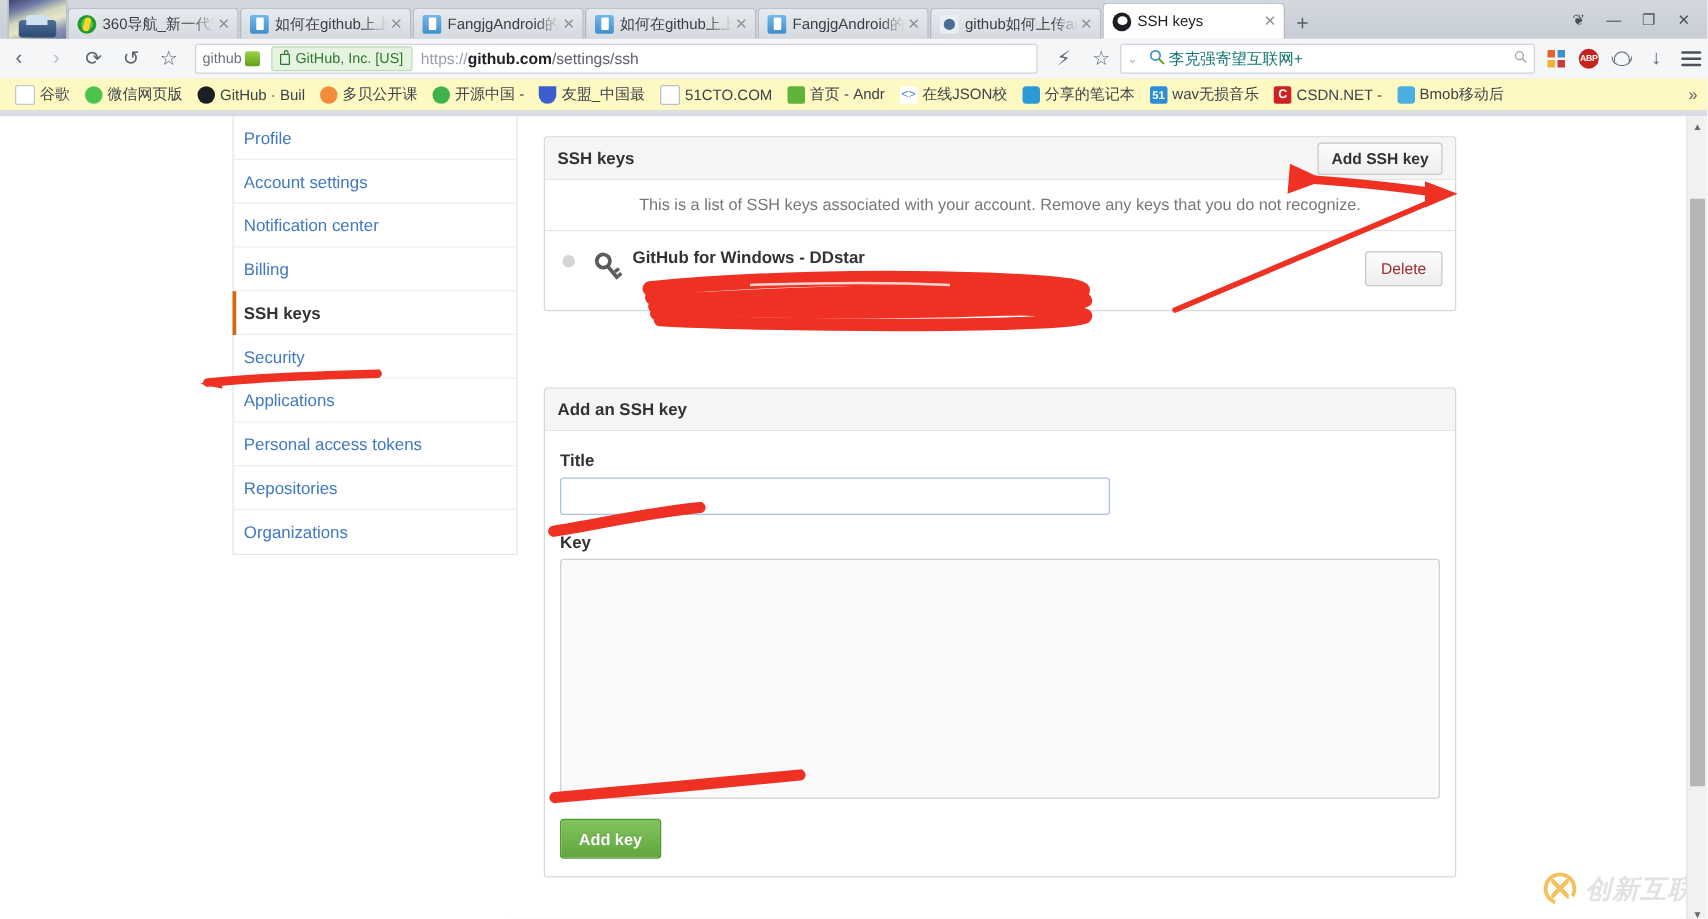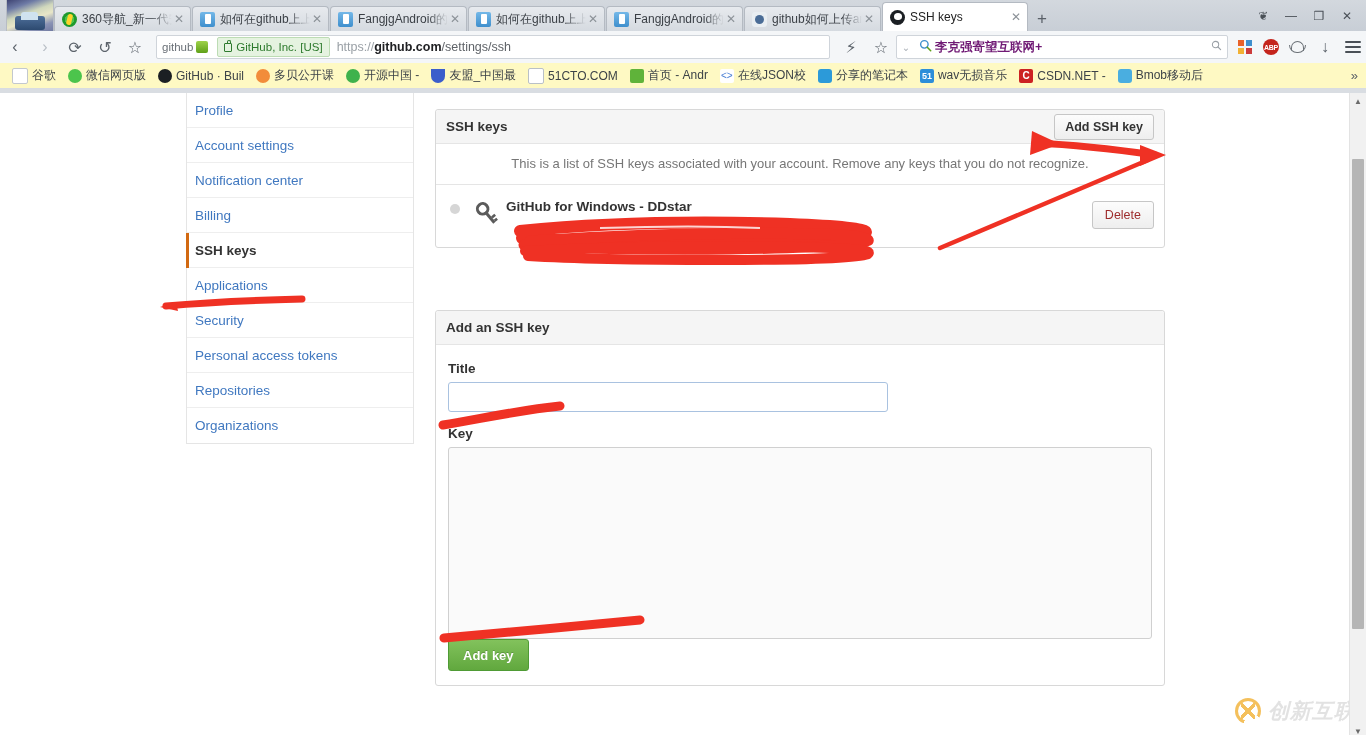--- a/index.html
+++ b/index.html
@@ -96,21 +96,21 @@
   .lockico:before{content:"";position:absolute;left:1.2px;top:-4px;width:4px;height:4px;border:1.5px solid #2d7a2d;border-bottom:none;border-radius:3px 3px 0 0;box-sizing:border-box;}
   .urltext{color:#9aa0a6;padding-left:2px;white-space:nowrap;}
   .urltext b{color:#202124;font-weight:700;}
   .urltext .u-path{color:#5f6368;}
   .searchwrap{
     width:330px;height:22px;background:#fff;border:1px solid #cfd4da;border-radius:2px;
     display:flex;align-items:center;font-size:12.5px;margin-right:4px;
   }
   .sdiv{width:18px;text-align:center;color:#aab0b7;font-size:10px;}
   .smag{width:20px;text-align:center;}
-  .sph{flex:1;color:#701a75;white-space:nowrap;overflow:hidden;font-weight:bold;}
+  .sph{flex:1;color:#0f766e;white-space:nowrap;overflow:hidden;}
   .sgo{width:22px;text-align:center;color:#9aa0a6;}
   .extico{width:26px;height:28px;display:flex;align-items:center;justify-content:center;}
   .ext-grid{width:15px;height:15px;display:grid;grid-template-columns:6px 6px;grid-template-rows:6px 6px;gap:2px;}
   .ext-grid i{display:block;}
   .ext-abp{width:16px;height:16px;border-radius:50%;background:#c4241c;color:#fff;font-size:7px;font-weight:700;display:flex;align-items:center;justify-content:center;letter-spacing:-0.3px;}
   .ext-cloud{width:17px;height:12px;position:relative;}
   .ext-cloud:before{content:"";position:absolute;left:0;bottom:0;width:17px;height:8px;border:1.5px solid #6b7177;border-top:none;border-radius:0 0 9px 9px;box-sizing:border-box;}
   .ext-cloud:after{content:"";position:absolute;left:2px;top:0;width:13px;height:9px;border:1.5px solid #6b7177;border-bottom:none;border-radius:8px 8px 0 0;box-sizing:border-box;}
   .ext-menu{width:16px;height:12px;display:flex;flex-direction:column;justify-content:space-between;}
   .ext-menu i{display:block;height:2px;background:#4a5057;border-radius:1px;}
@@ -180,21 +180,21 @@
     width:440px;height:30px;border:1px solid #a9c2e0;border-radius:3px;box-sizing:border-box;
     background:#fff;padding:0 8px;font-size:13px;color:#333;outline:none;
     font-family:"Liberation Sans",sans-serif;
   }
   .ftext{
     width:100%;height:192px;border:1px solid #d0d0d0;border-radius:3px;box-sizing:border-box;
     background:#fafafa;padding:6px 8px;font-size:12px;color:#333;resize:none;outline:none;
     font-family:"Liberation Mono","DejaVu Sans Mono",monospace;display:block;
   }
   .btn-green{
-    margin-top:0;height:30px;padding:0 14px;border-radius:3px;border:1px solid #4f9b35;
+    margin-top:16px;height:30px;padding:0 14px;border-radius:3px;border:1px solid #4f9b35;
     background:linear-gradient(#82c25c,#61a83e);color:#fff;font-size:13px;font-weight:700;
     display:inline-flex;align-items:center;cursor:pointer;text-shadow:0 -1px 0 rgba(0,0,0,.2);
   }
 
   
   .anno{position:absolute;pointer-events:none;}
   .watermark{
     position:absolute;right:10px;bottom:14px;display:flex;align-items:center;gap:7px;
     opacity:.72;
   }
@@ -406,24 +406,24 @@
       <div class="side-item">
         <span>Notification center</span>
       </div>
       <div class="side-item">
         <span>Billing</span>
       </div>
       <div class="side-item active">
         <span>SSH keys</span>
       </div>
       <div class="side-item">
+        <span>Security</span>
+      </div>
+      <div class="side-item">
         <span>Applications</span>
-      </div>
-      <div class="side-item">
-        <span>Security</span>
       </div>
       <div class="side-item">
         <span>Personal access tokens</span>
       </div>
       <div class="side-item">
         <span>Repositories</span>
       </div>
       <div class="side-item">
         <span>Organizations</span>
       </div>

